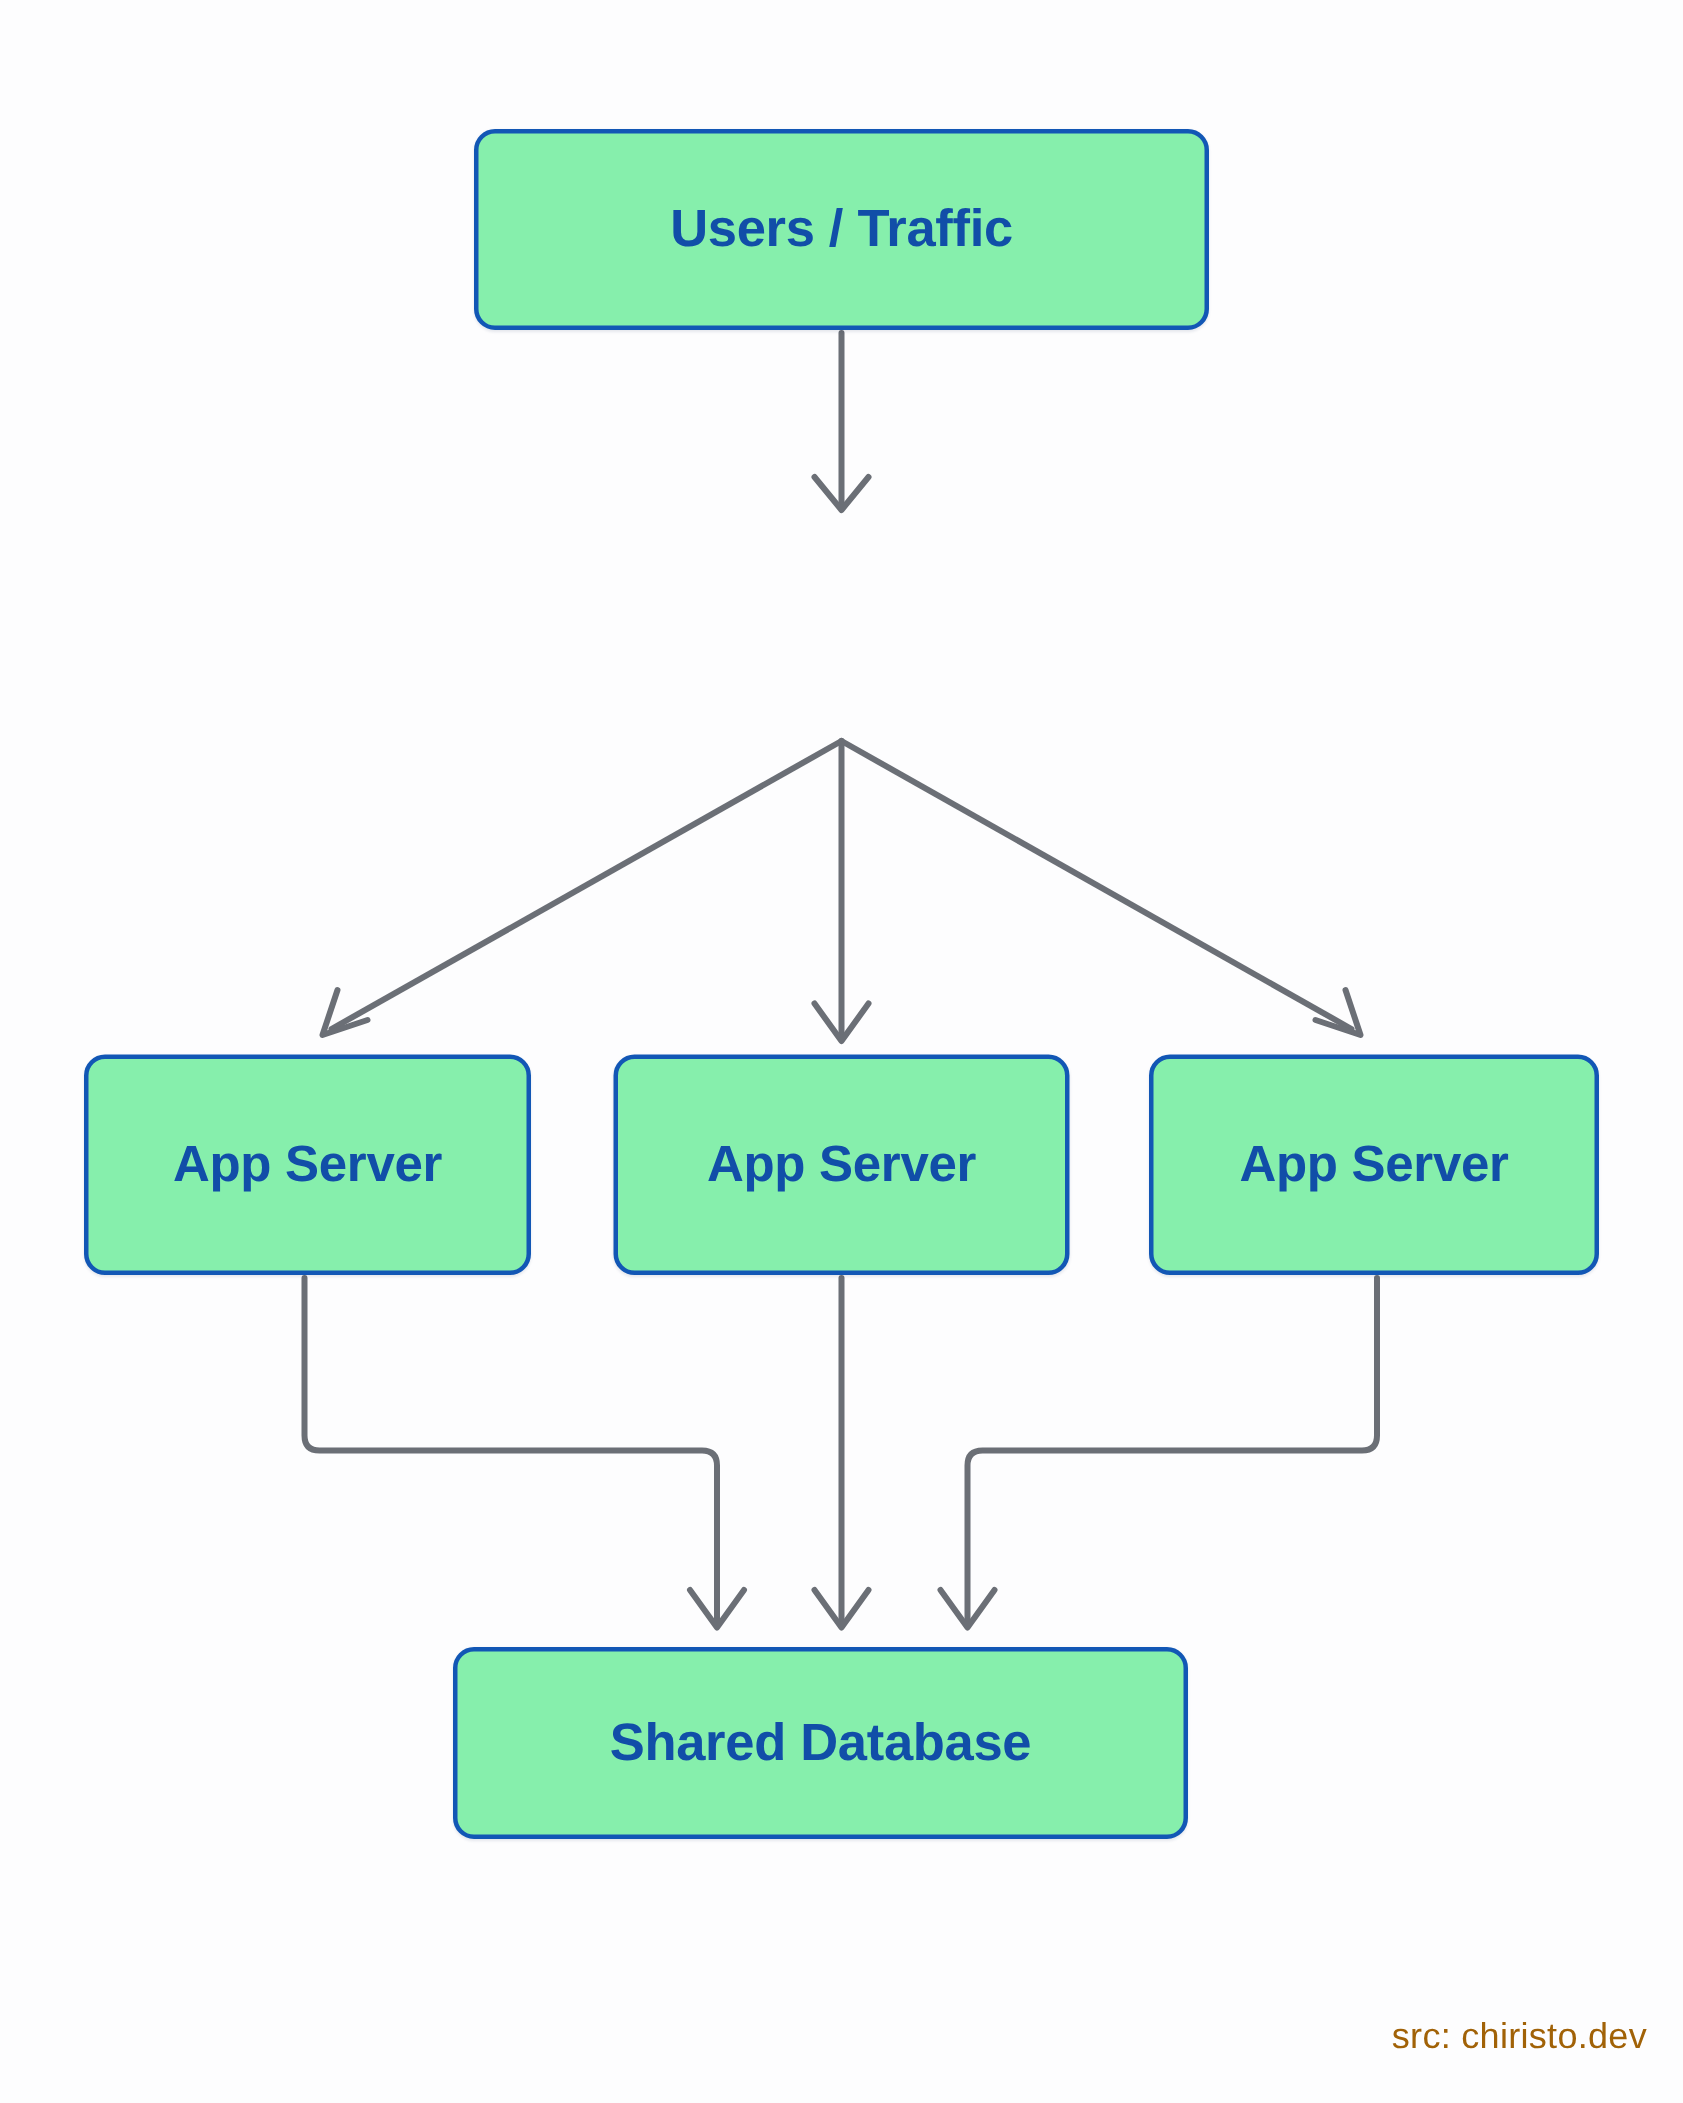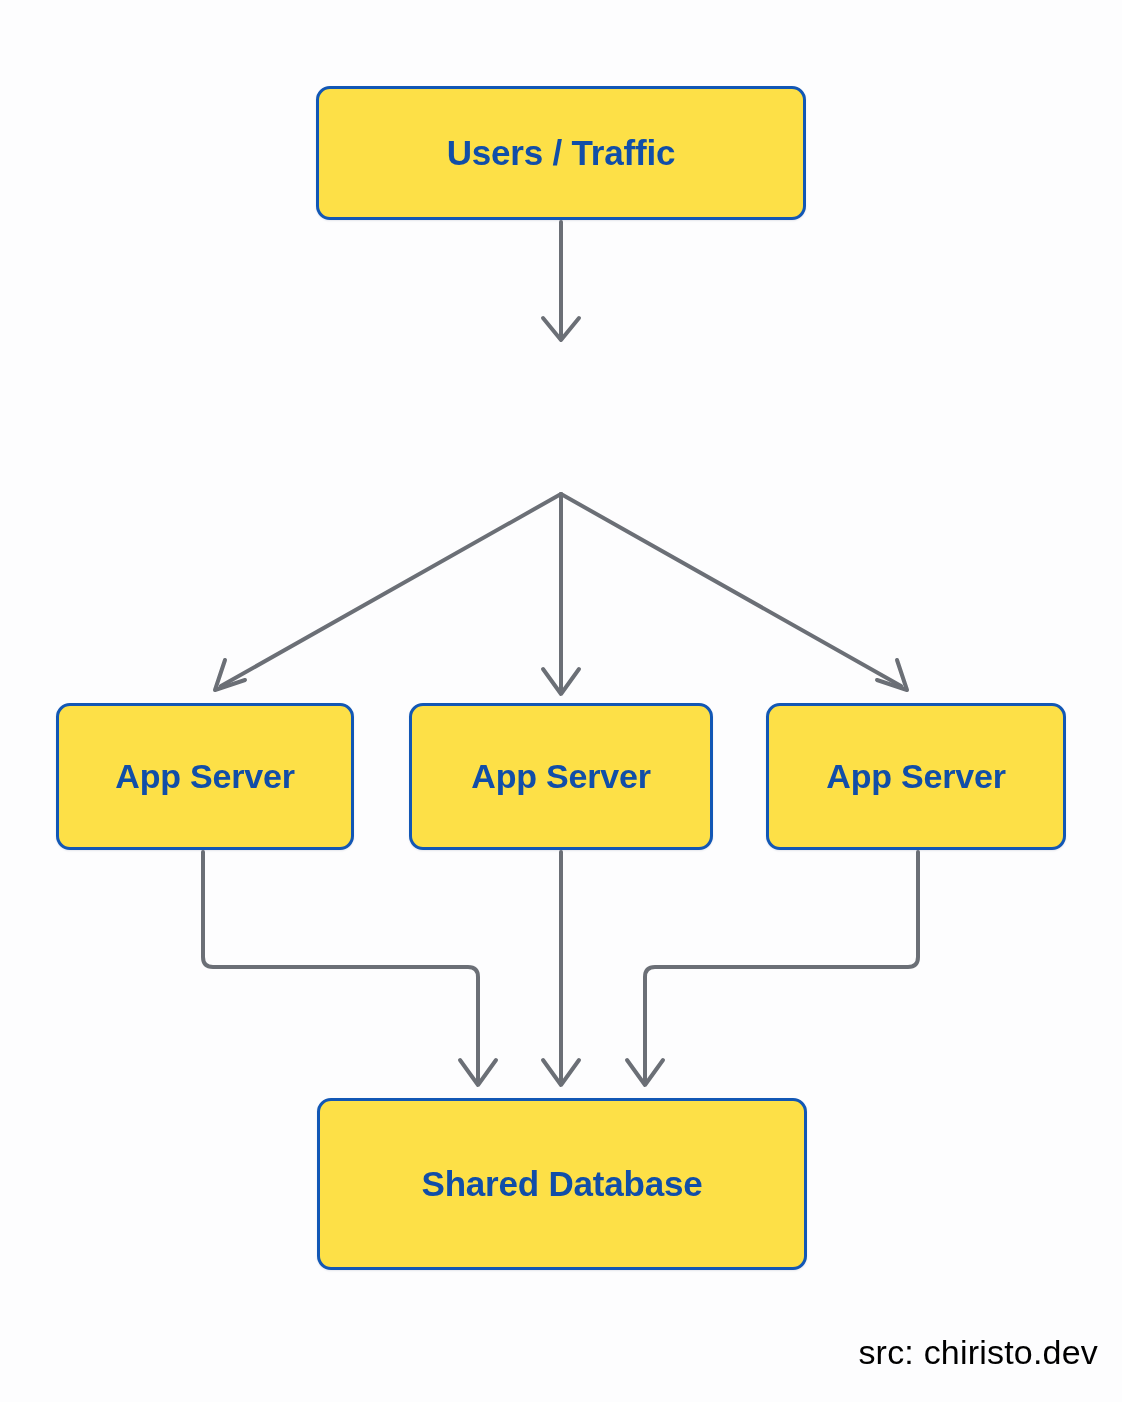--- a/index.html
+++ b/index.html
@@ -31,21 +31,21 @@
     width: 1122px;
     height: 1402px;
     z-index: 1;
     pointer-events: none;
   }
 
   .node {
     position: absolute;
     z-index: 2;
     box-sizing: border-box;
-    background: #fde047;
+    background: #86efac;
     border: 3px solid #1257b5;
     border-radius: 14px;
     display: flex;
     align-items: center;
     justify-content: center;
     box-shadow: 0 1px 2px rgba(20, 40, 90, 0.10);
   }
 
   .node-label {
     color: #114ea8;
@@ -88,35 +88,35 @@
     left: 766px;
     top: 703px;
     width: 300px;
     height: 147px;
   }
   #node-app-server-1 .node-label,
   #node-app-server-2 .node-label,
   #node-app-server-3 .node-label { font-size: 34px; }
 
   #node-shared-database {
-    left: 317px;
+    left: 302px;
     top: 1098px;
     width: 490px;
-    height: 172px;
+    height: 128px;
   }
   #node-shared-database .node-label { font-size: 35px; }
 
   
   #source-credit {
     position: absolute;
     right: 24px;
     bottom: 30px;
     z-index: 3;
-    color: #000000;
-    font-size: 34px;
+    color: #a16207;
+    font-size: 24px;
     letter-spacing: 0.2px;
     white-space: nowrap;
   }
 </style>
 </head>
 <body>
 
 <div id="diagram-canvas">
 
   <svg id="connector-layer" viewBox="0 0 1122 1402" width="1122" height="1402" xmlns="http://www.w3.org/2000/svg">

